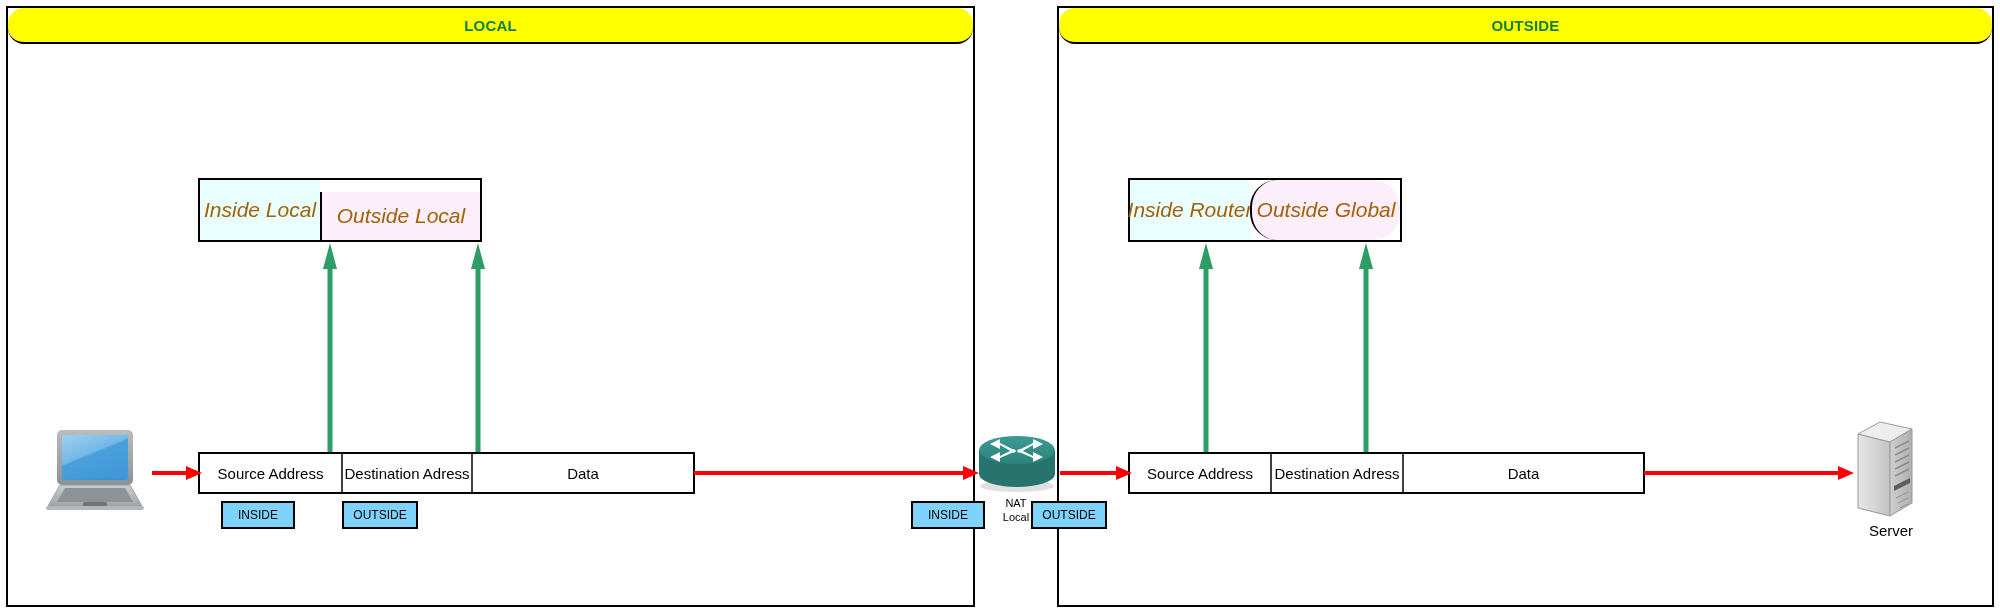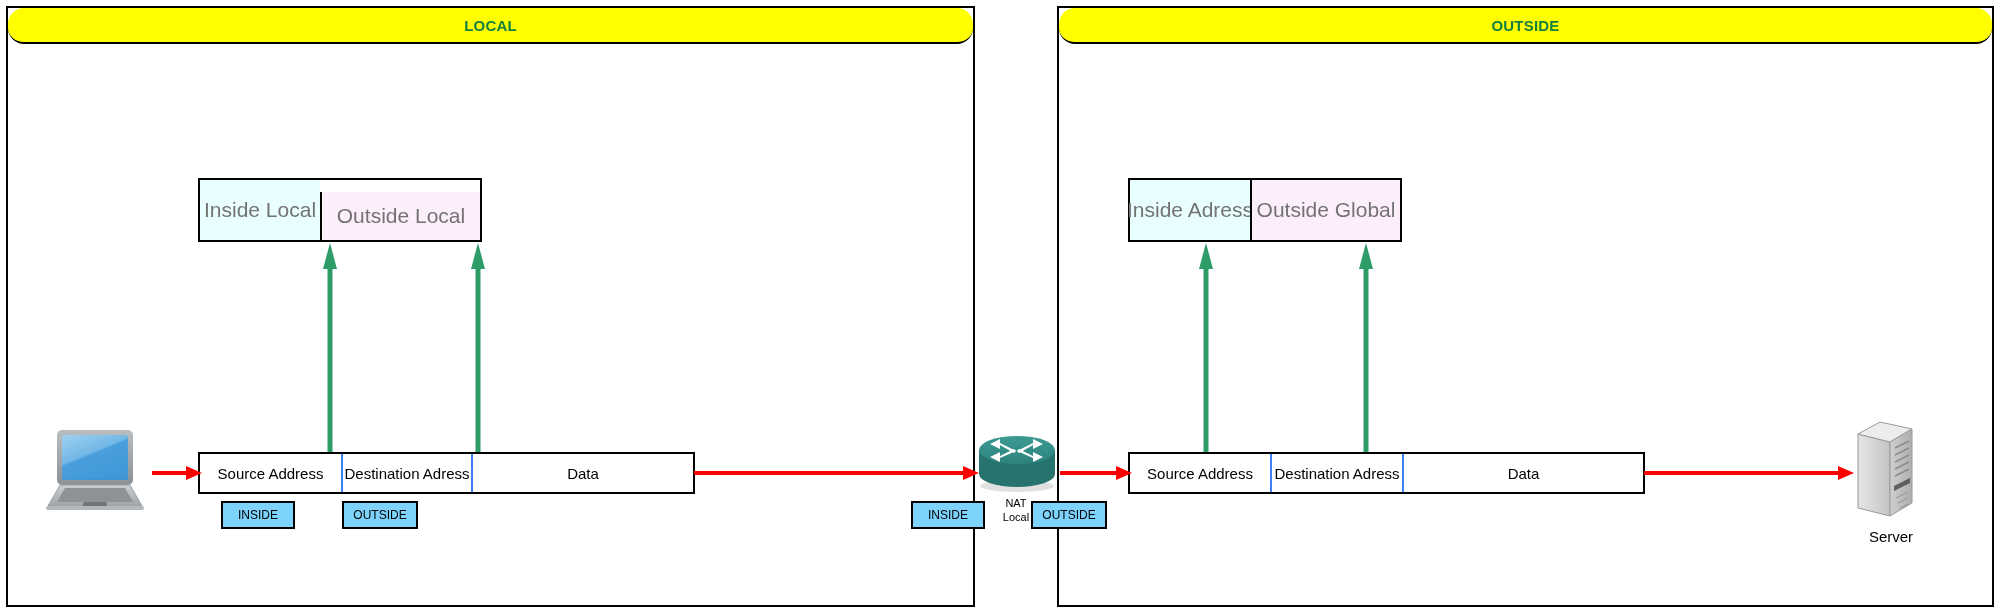--- a/index.html
+++ b/index.html
@@ -55,55 +55,56 @@
     border: 2px solid #000000;
     box-sizing: border-box;
     height: 64px;
   }
   .addr-cell {
     box-sizing: border-box;
     display: flex;
     align-items: center;
     justify-content: center;
     font-size: 21px;
-    color: #737373;
+    color: #a16207;
     white-space: nowrap;
     padding: 0 8px;
+    font-style: italic;
   }
   .addr-cell.inside  { background: #e8feff; }
   .addr-cell.outside { background: #fdeefb; border-left: 2px solid #000000; }
 
   .addr-row-left  { left: 198px;  top: 178px; width: 284px; }
   .addr-row-left  .inside  { width: 120px; }
   .addr-row-left  .outside { width: 160px; margin-top: 12px; }
 
   .addr-row-right { left: 1128px; top: 178px; width: 274px; }
   .addr-row-right .inside  { width: 120px; }
-  .addr-row-right .outside { width: 150px; }
+  .addr-row-right .outside { width: 150px; border-radius: 27px; }
 
   
   .packet {
     position: absolute;
     display: flex;
     height: 42px;
     border: 2px solid #000000;
     box-sizing: border-box;
     background: #ffffff;
   }
   .packet-field {
     box-sizing: border-box;
     display: flex;
     align-items: center;
     justify-content: center;
     font-size: 15px;
     color: #000000;
     white-space: nowrap;
     padding: 0 6px;
   }
-  .packet-field + .packet-field { border-left: 2px solid #3b82f6; }
+  .packet-field + .packet-field { border-left: 2px solid #404040; }
 
   .packet-left  { left: 198px;  top: 452px; width: 497px; }
   .packet-left  .f-src  { width: 141px; }
   .packet-left  .f-dst  { width: 130px; }
   .packet-left  .f-data { flex: 1; }
 
   .packet-right { left: 1128px; top: 452px; width: 517px; }
   .packet-right .f-src  { width: 140px; }
   .packet-right .f-dst  { width: 132px; }
   .packet-right .f-data { flex: 1; }
@@ -142,21 +143,20 @@
   .rarrow svg { display: block; width: 100%; height: 14px; }
 
   
   .device {
     position: absolute;
   }
   .device-label {
     text-align: center;
     font-size: 15px;
     color: #000000;
-    margin-top: 6px;
     white-space: nowrap;
     line-height: 1.25;
   }
   .router-label {
     text-align: center;
     font-size: 11px;
     color: #000000;
     white-space: nowrap;
     line-height: 1.3;
   }
@@ -173,21 +173,21 @@
   <div class="panel panel-right">
     <div class="panel-header">OUTSIDE</div>
   </div>
 
   <div class="addr-row addr-row-left">
     <div class="addr-cell inside">Inside Local</div>
     <div class="addr-cell outside">Outside Local</div>
   </div>
 
   <div class="addr-row addr-row-right">
-    <div class="addr-cell inside">Inside Adress</div>
+    <div class="addr-cell inside">Inside Router</div>
     <div class="addr-cell outside">Outside Global</div>
   </div>
 
   <div class="garrow" style="left:323px; top:243px; height:210px;">
     <svg viewBox="0 0 14 210" preserveAspectRatio="none">
       <line x1="7" y1="210" x2="7" y2="26" stroke="#2e9c66" stroke-width="5"></line>
       <polygon points="7,0 14,26 0,26" fill="#2e9c66"></polygon>
     </svg>
   </div>
   <div class="garrow" style="left:471px; top:243px; height:210px;">

